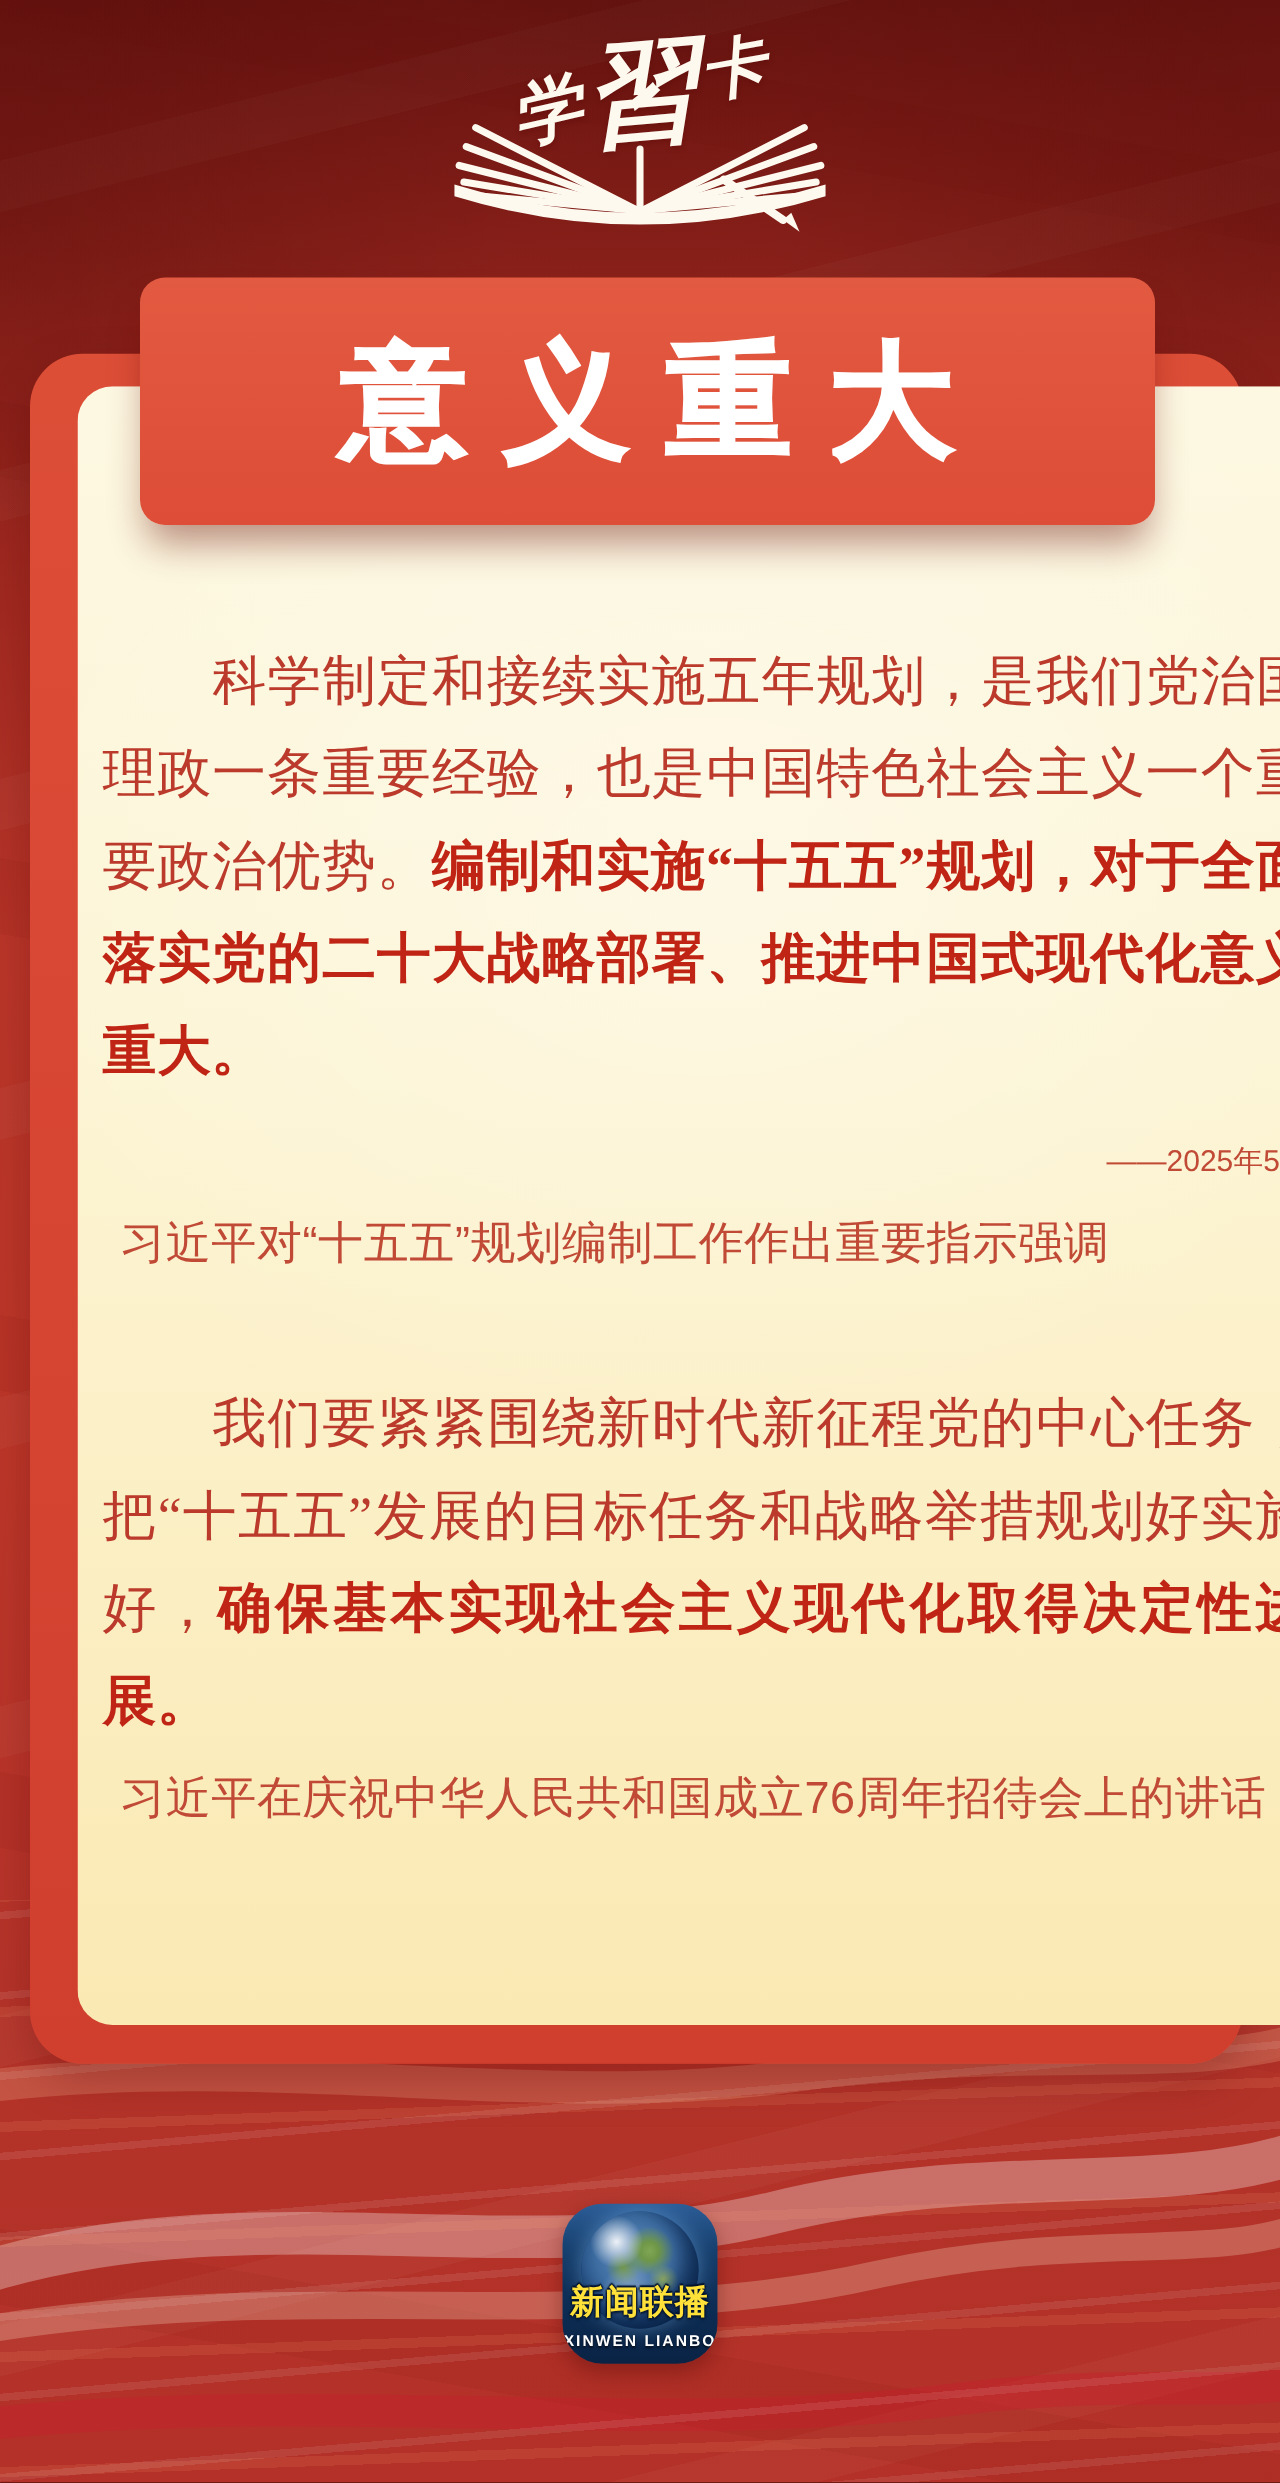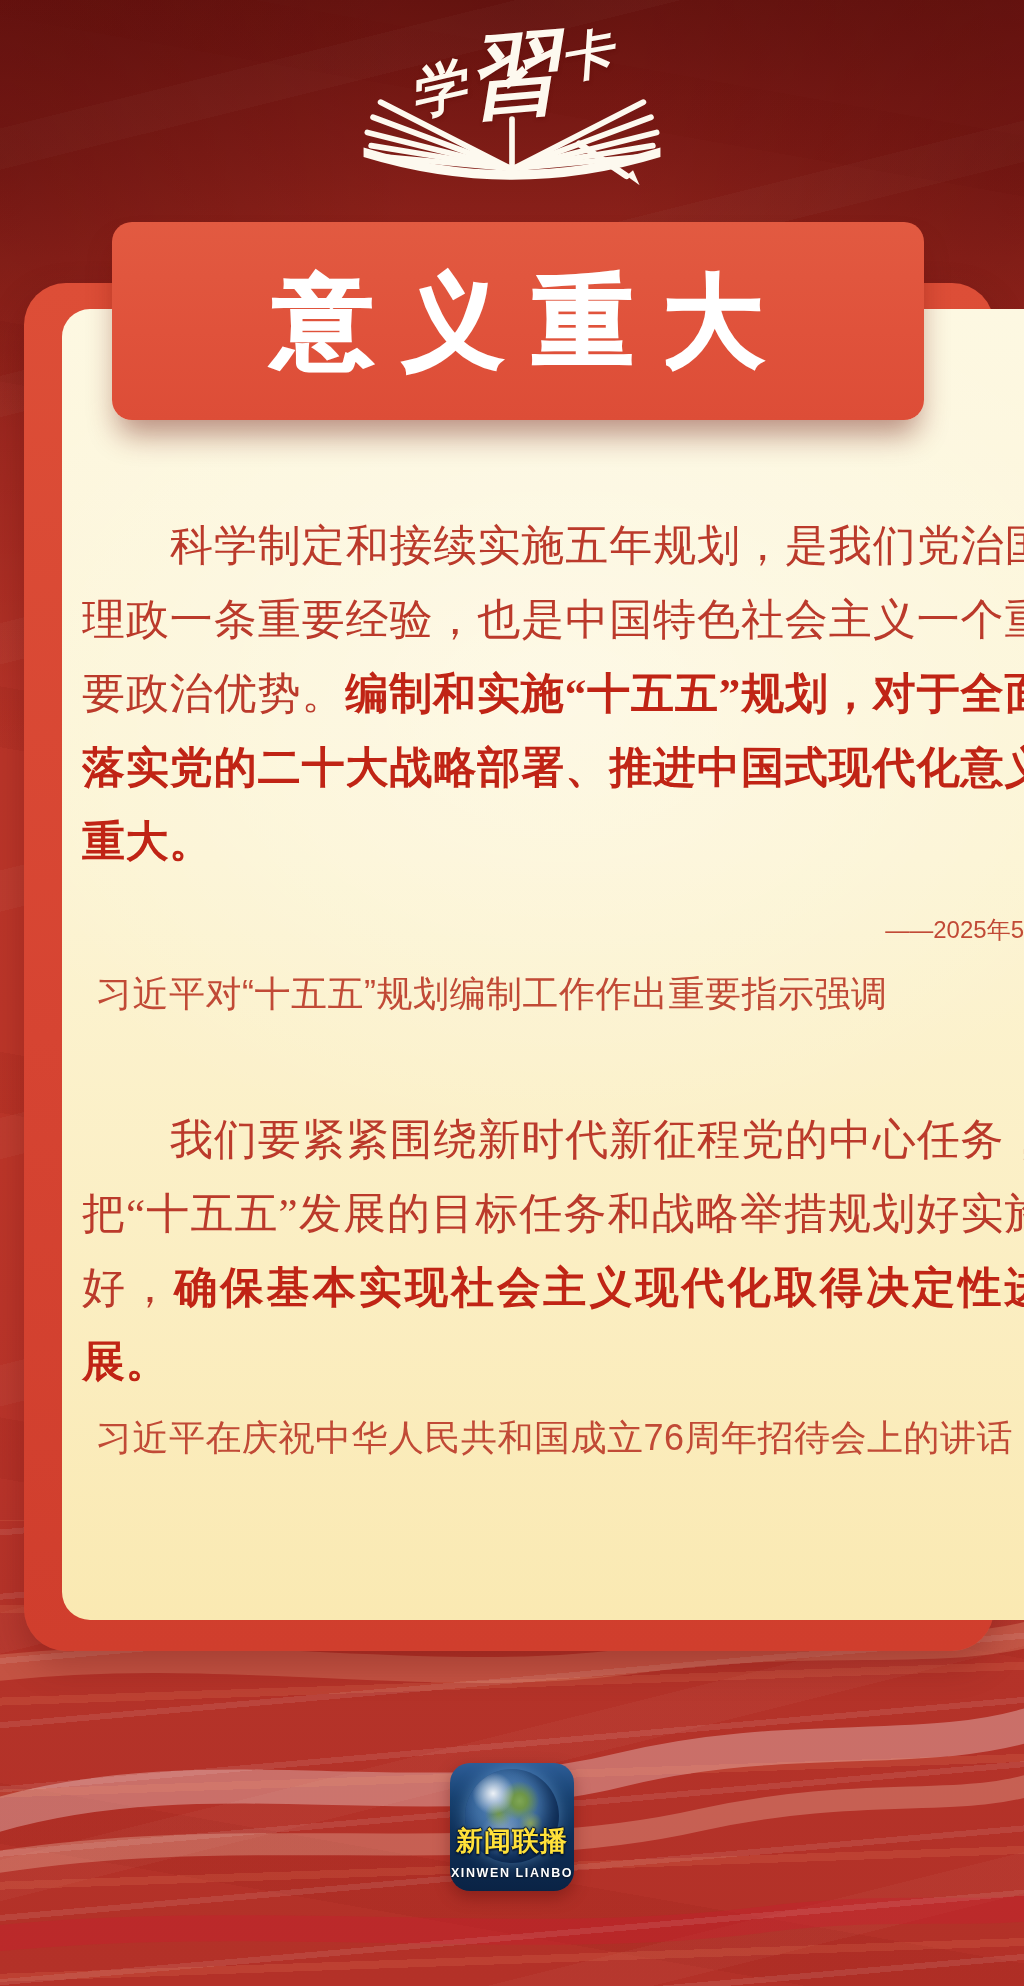--- a/index.html
+++ b/index.html
@@ -82,21 +82,21 @@
     margin:26px 0 0 0;color:#c14a36;font-size:24px;line-height:50px;text-align:right;font-weight:400;
   }
   .qsource{
     margin:14px;color:#c14a36;font-size:36px;line-height:50px;letter-spacing:.5px;
   }
   .quote2{margin-top:84px;}
 
   
   .channel-logo{
     position:absolute;left:50%;top:1763px;transform:translateX(-50%);
-    width:124px;height:128px;border-radius:20px;z-index:6;overflow:hidden;
+    width:124px;height:128px;border-radius:32px;z-index:6;overflow:hidden;
     background:linear-gradient(180deg,#2d5d97 0%,#17406f 28%,#0e2f58 55%,#0a2345 100%);
     box-shadow:0 6px 16px rgba(70,10,5,.35);
   }
   .globe{
     position:absolute;top:6px;left:50%;transform:translateX(-50%);
     width:94px;height:94px;border-radius:50%;
     background:
       radial-gradient(circle at 30% 26%,rgba(255,255,255,.9) 0%,rgba(255,255,255,0) 22%),
       radial-gradient(circle at 40% 70%,rgba(255,255,255,.35) 0%,rgba(255,255,255,0) 26%),
       radial-gradient(circle at 58% 34%,#7fa653 0%,#6f9748 9%,rgba(110,150,70,0) 24%),

